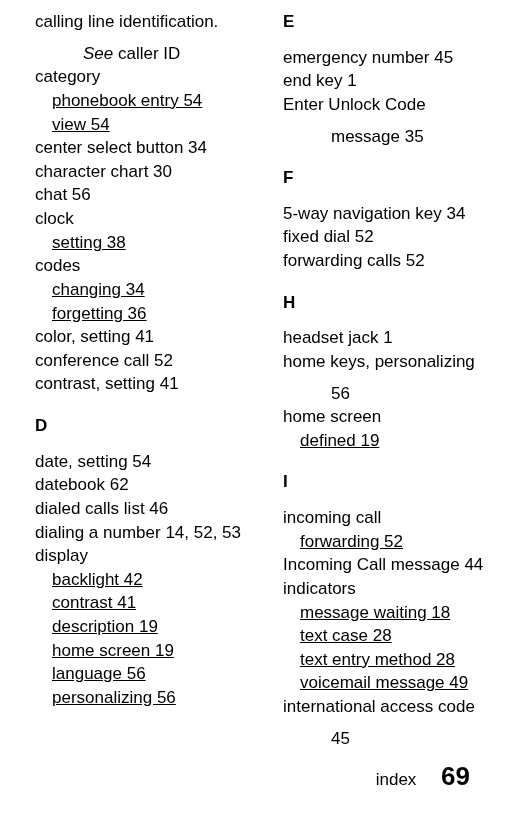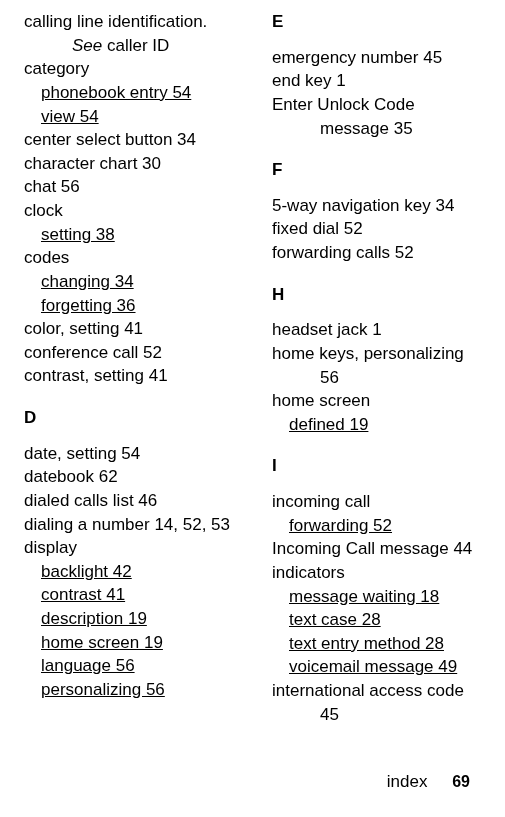--- a/index.html
+++ b/index.html
@@ -5,36 +5,36 @@
     * { margin:0; padding:0; box-sizing:border-box; }
     body {
       width:505px; height:817px;
       background:#fff;
       font-family:Arial,Helvetica,sans-serif;
       font-size:17px;
       color:#000;
       position:relative;
       line-height:1.39;
     }
-    .page { padding:10px 0 0 2px; }
+    .page { padding:10px 0 0 13px; }
     .cols { display:flex; }
     .col { }
     .col-left  { width:260px; padding-left:22px; }
     .col-right { width:225px; padding-left:10px; }
     .e { }
     .sub1 { padding-left:17px;text-decoration:underline; }
-    .sub2 { padding-left:48px; }
+    .sub2 { padding-left:48px;margin-top:8px; }
     .italic { font-style:italic; }
     .section { font-weight:bold; margin-top:18px; margin-bottom:12px; }
     .footer {
       position:absolute;
       bottom:23px; right:35px;
       font-size:17px;
     }
-    .footer .pg { font-weight:bold; font-size:16px; margin-left:20px; }
+    .footer .pg { font-weight:bold; font-size:26px; margin-left:20px; }
   </style>
 </head>
 <body>
 
 <div class="page">
  <div class="cols">
 
   <div class="col col-left">
     <div class="e">calling line identification.</div>
     <div class="e sub2">

